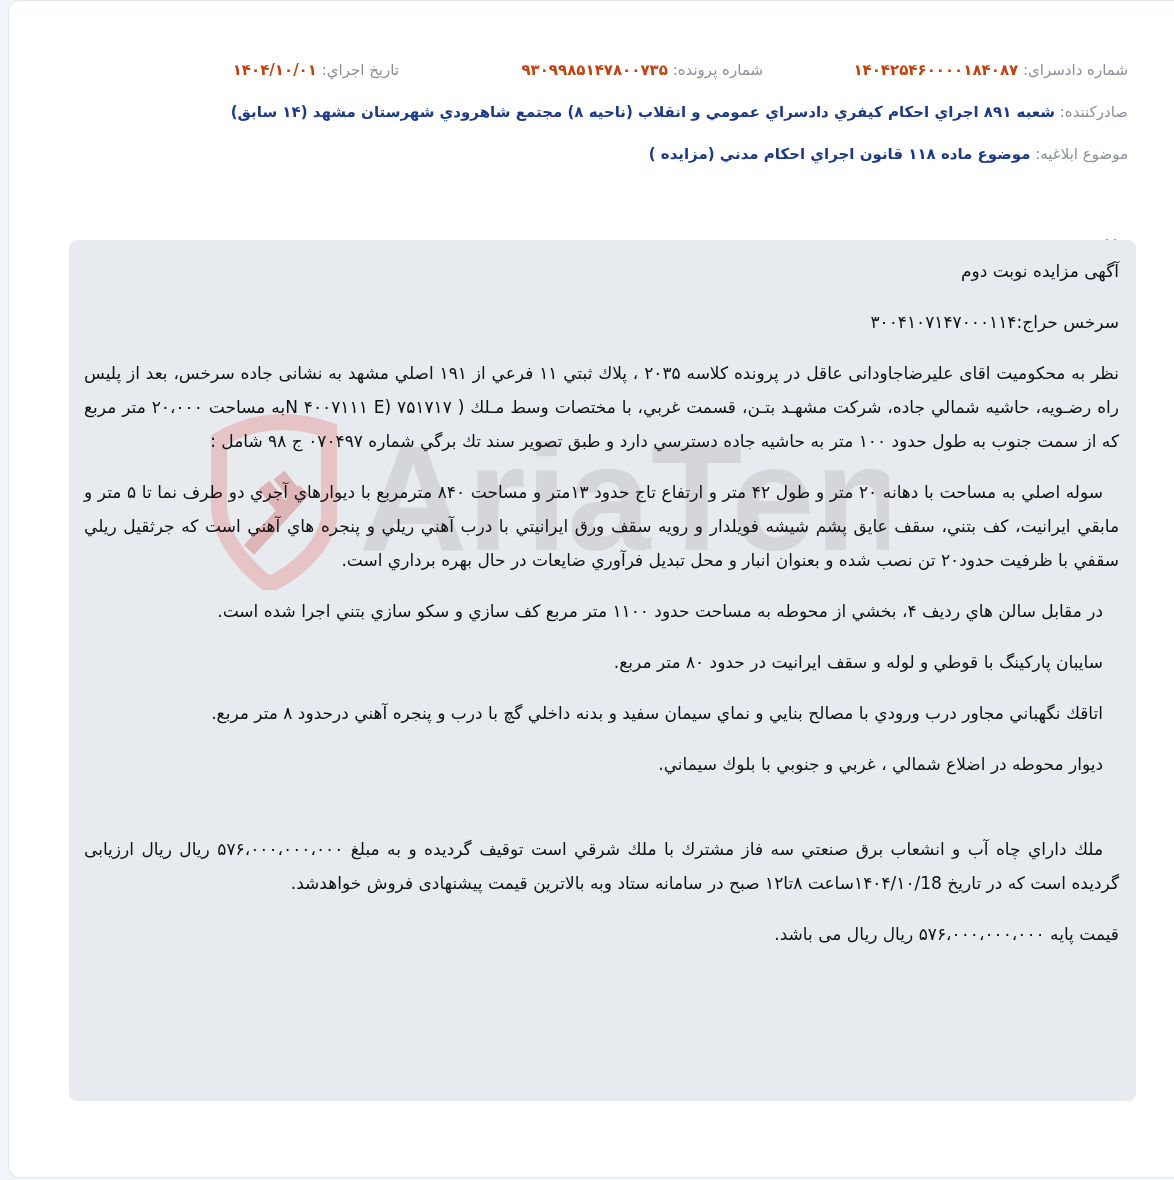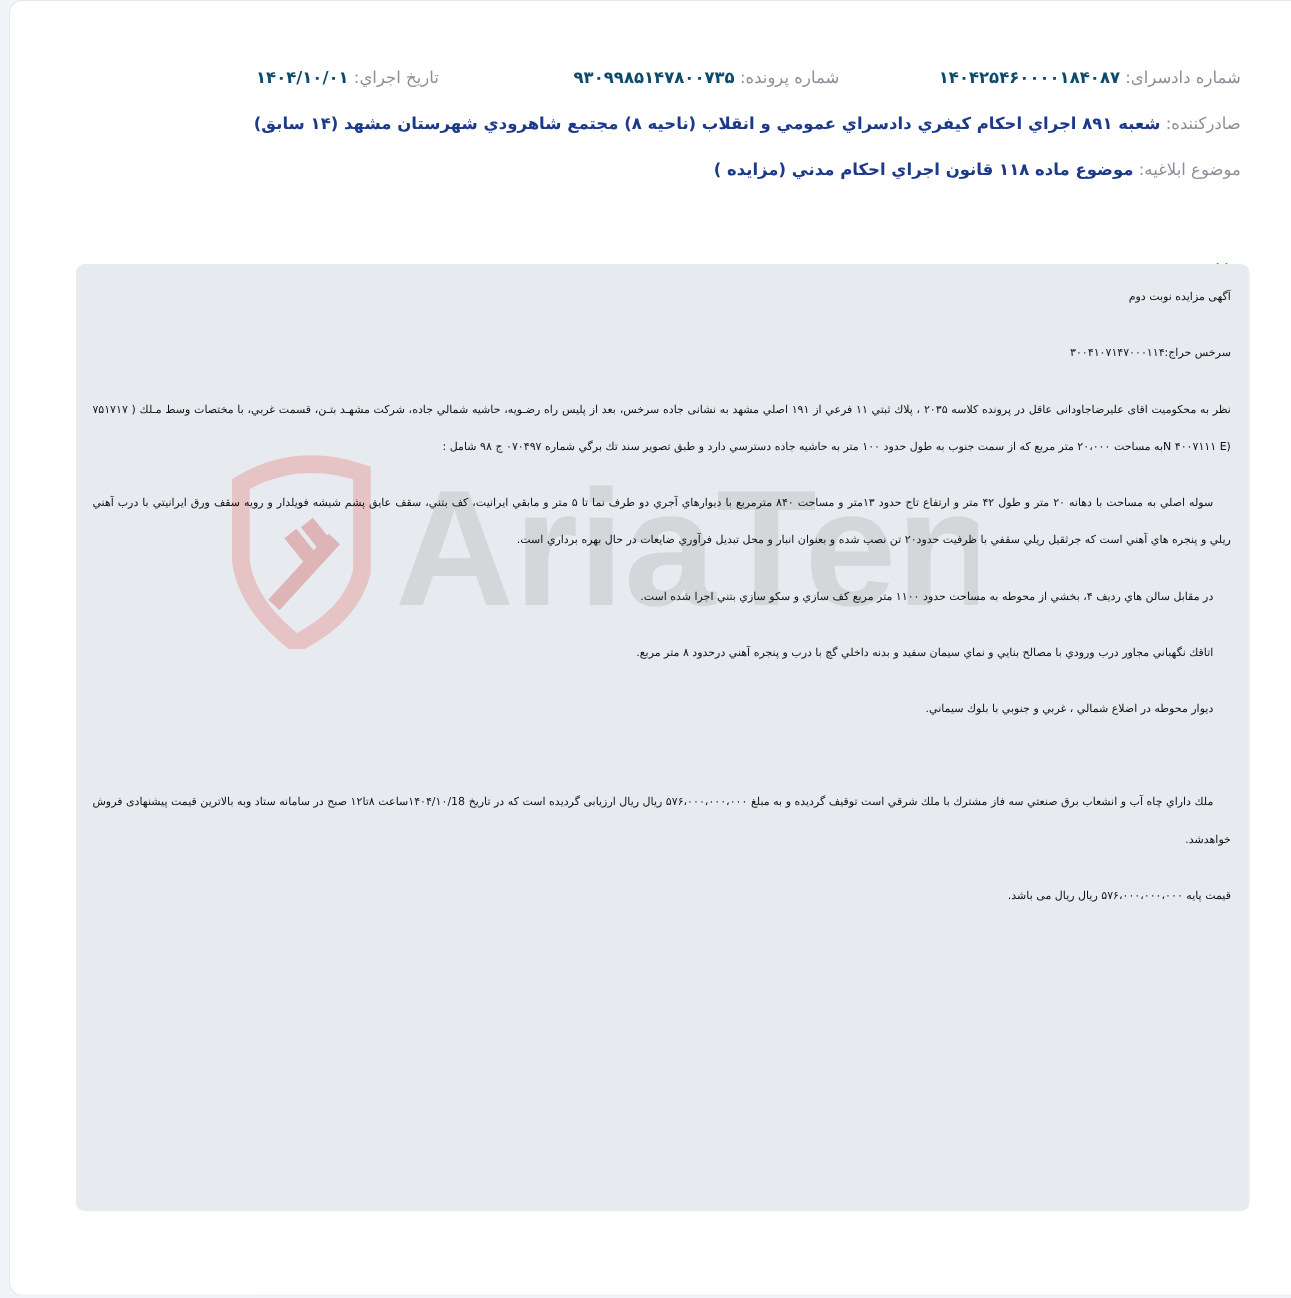--- a/index.html
+++ b/index.html
@@ -26,21 +26,21 @@
     }
     .meta-row {
       position: absolute;
       direction: rtl;
       font-size: 15px;
       white-space: nowrap;
       line-height: 20px;
     }
     .meta-label { color: #8a8f98; }
     .meta-value { color: #1d3a8a; font-weight: bold; }
-    .meta-value-num { color: #0c4a6e; font-weight: bold; font-family: "DejaVu Sans", sans-serif; }
+    .meta-value-num { color: #c2410c; font-weight: bold; font-family: "DejaVu Sans", sans-serif; }
 
     .section-title {
       position: absolute;
       right: 50px;
       top: 201px;
       direction: rtl;
       display: flex;
       align-items: center;
       gap: 6px;
       color: #c0620f;
@@ -69,21 +69,21 @@
       pointer-events: none;
     }
     .body-text {
       position: absolute;
       top: 14px;
       right: 17px;
       width: 1035px;
       direction: rtl;
       text-align: justify;
       color: #111111;
-      font-size: 10px;
+      font-size: 17px;
       line-height: 34px;
     }
     .body-text p { margin: 0 0 17px 0; }
     .body-text p.indent { text-indent: 16px; }
     .body-text .gap { height: 34px; }
   </style>
 </head>
 <body>
 
 <div class="card">
@@ -133,20 +133,21 @@
       <path d="M40 150 L95 90 M55 85 L75 110 M70 75 L90 100" stroke="#d9a0a0" stroke-width="14" opacity="0.7"></path>
       <text x="150" y="150" font-family="Liberation Sans, sans-serif" font-size="150" font-weight="bold" fill="#c5c7ca" opacity="0.55">AriaTender.neT</text>
     </svg>
 
     <div class="body-text">
       <p>آگهی مزایده نوبت دوم</p>
       <p>سرخس حراج:۳۰۰۴۱۰۷۱۴۷۰۰۰۱۱۴</p>
       <p>نظر به محکومیت اقای علیرضاجاودانی عاقل  در پرونده کلاسه ۲۰۳۵ ، پلاك ثبتي ۱۱ فرعي از ۱۹۱ اصلي  مشهد به نشانی  جاده سرخس، بعد از پليس راه رضـويه، حاشيه شمالي جاده، شركت مشهـد بتـن، قسمت  غربي، با مختصات وسط مـلك ( ۷۵۱۷۱۷   (N ۴۰۰۷۱۱۱  Eبه مساحت  ۲۰،۰۰۰ متر مربع كه از سمت جنوب به طول حدود ۱۰۰ متر به حاشيه جاده دسترسي دارد و طبق تصوير سند تك برگي شماره ۰۷۰۴۹۷ ج ۹۸  شامل :</p>
       <p class="indent">سوله اصلي به مساحت با دهانه ۲۰ متر و طول ۴۲ متر و ارتفاع تاج حدود ۱۳متر و مساحت ۸۴۰ مترمربع با ديوارهاي آجري دو طرف نما تا ۵ متر و مابقي ايرانيت، كف بتني، سقف عايق پشم شيشه فويلدار و رويه سقف ورق ايرانيتي با درب آهني ريلي و پنجره هاي آهني است كه جرثقيل ريلي سقفي با ظرفيت حدود۲۰ تن نصب شده و بعنوان انبار و محل تبديل فرآوري ضايعات در حال بهره برداري است.</p>
       <p class="indent">در مقابل سالن هاي رديف ۴، بخشي از محوطه به مساحت حدود ۱۱۰۰ متر مربع كف سازي و سكو سازي بتني اجرا شده است.</p>
+      <p class="indent">سايبان پاركينگ با قوطي و لوله و سقف ايرانيت در حدود ۸۰ متر مربع.</p>
       <p class="indent">اتاقك نگهباني مجاور درب ورودي با مصالح بنايي و نماي سيمان سفيد و بدنه داخلي گچ با درب و پنجره آهني درحدود ۸ متر مربع.</p>
       <p class="indent">ديوار محوطه در اضلاع شمالي ، غربي و جنوبي با بلوك سيماني.</p>
       <div class="gap"></div>
       <p class="indent">ملك داراي چاه آب و انشعاب برق صنعتي سه فاز مشترك با ملك شرقي است  توقیف گردیده و به مبلغ  ۵۷۶،۰۰۰،۰۰۰،۰۰۰ ریال ریال ارزیابی گردیده است که در تاریخ  ۱۴۰۴/۱۰/18ساعت ۸تا۱۲  صبح در سامانه ستاد  وبه بالاترین قیمت پیشنهادی فروش  خواهدشد.</p>
       <p>قیمت پایه  ۵۷۶،۰۰۰،۰۰۰،۰۰۰ ریال ریال می باشد.</p>
     </div>
   </div>
 
 </div>
 

